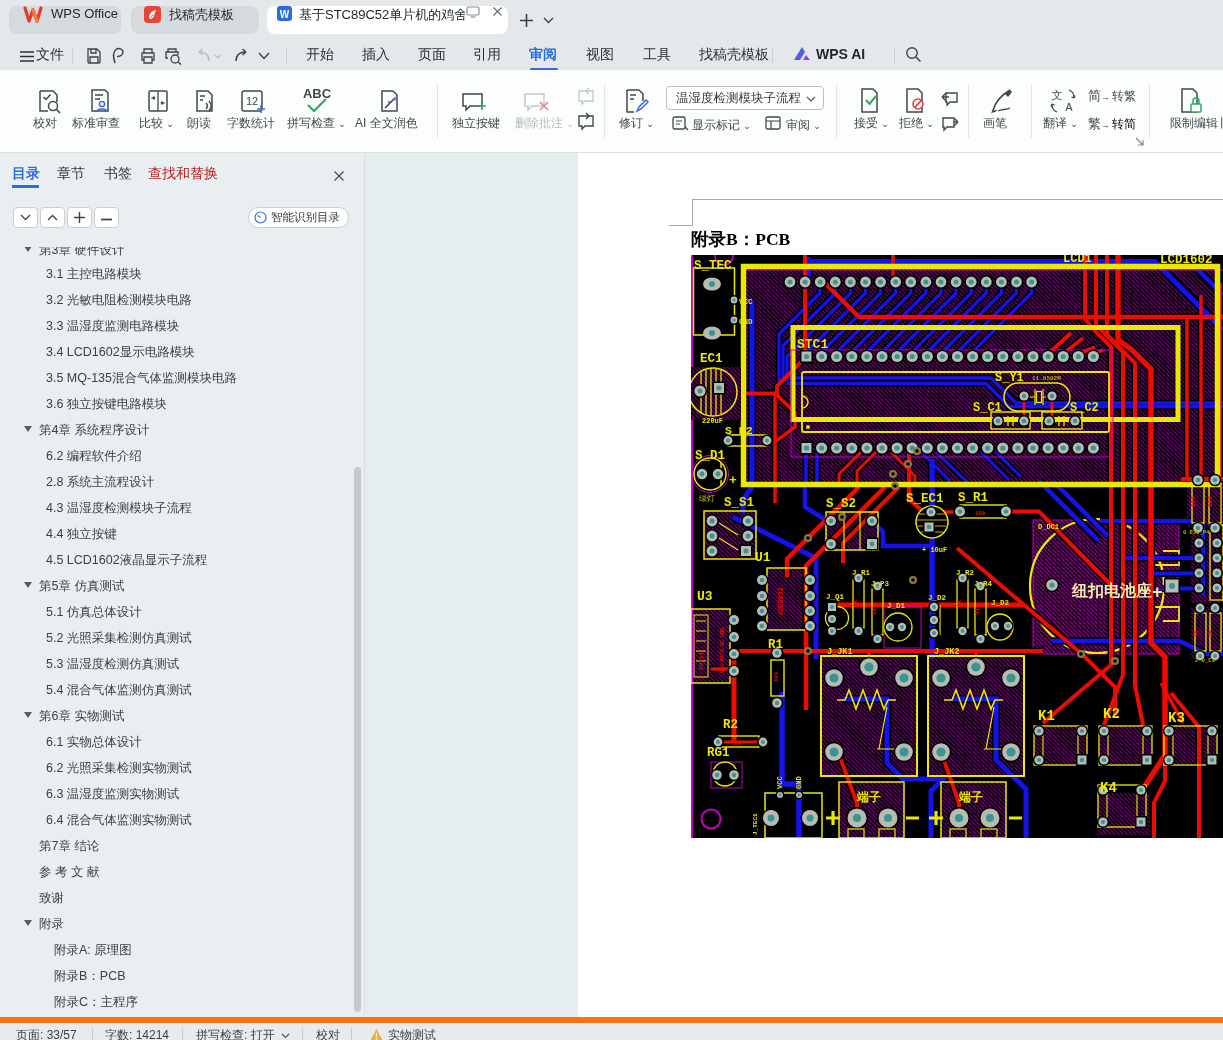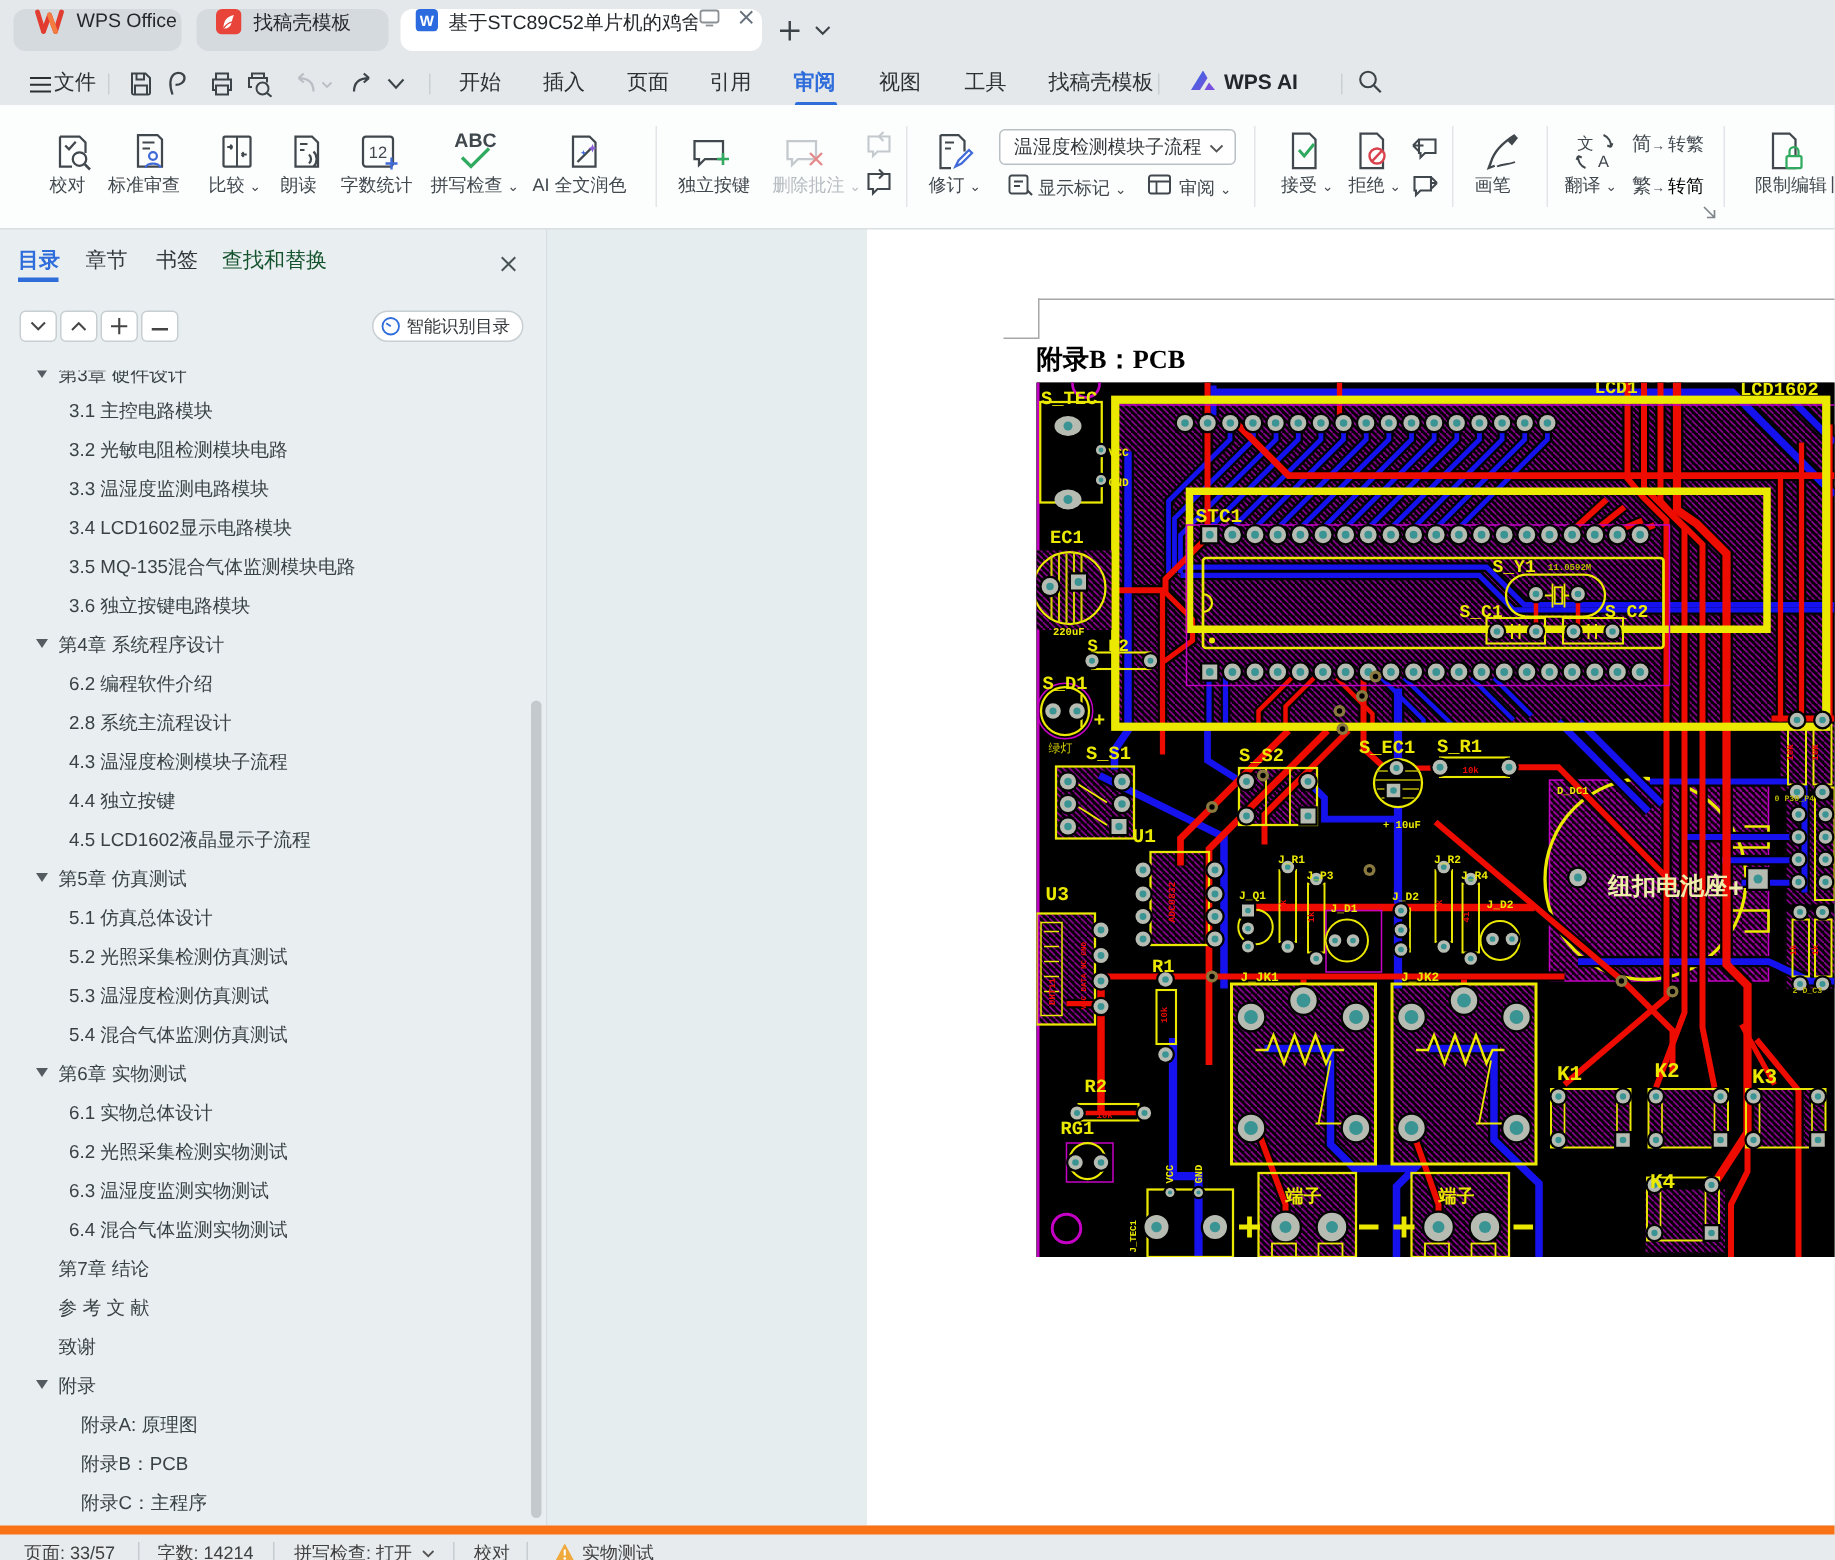--- a/index.html
+++ b/index.html
@@ -294,21 +294,21 @@
 
 <div class="ab" id="sidebar"></div>
 <div class="ab" id="docbg"></div>
 <div class="ab" id="page"></div>
 <div class="ab" style="left:0;top:152px;width:1223px;height:1px;background:#dadfe2"></div>
 
 <div class="ab" style="left:12px;top:165px;font-size:14px;color:#2f6ddb;font-weight:bold">目录</div>
 <div class="ab" style="left:12px;top:185px;width:27px;height:2.5px;background:#2f6ddb"></div>
 <div class="ab" style="left:57px;top:165px;font-size:14px;color:#33383c">章节</div>
 <div class="ab" style="left:104px;top:165px;font-size:14px;color:#33383c">书签</div>
-<div class="ab" style="left:148px;top:165px;font-size:14px;color:#14532d">查找和替换</div>
+<div class="ab" style="left:148px;top:165px;font-size:14px;color:#b91c1c">查找和替换</div>
 <svg class="ab ic" style="left:333px;top:170px" width="12" height="12" viewBox="0 0 12 12">
     <path d="M1.5 1.5 L10.5 10.5 M10.5 1.5 L1.5 10.5" stroke="#4a5258" stroke-width="1.3"></path>
   </svg>
 
 <div class="navbtn" style="left:13px"><svg width="11" height="7" viewBox="0 0 11 7" style="margin-top:6px">
       <path d="M1 1 L5.5 5.5 L10 1" stroke="#444" stroke-width="1.3" fill="none"></path>
     </svg></div>
 <div class="navbtn" style="left:40px"><svg width="11" height="7" viewBox="0 0 11 7" style="margin-top:6px">
       <path d="M1 6 L5.5 1.5 L10 6" stroke="#444" stroke-width="1.3" fill="none"></path>
     </svg></div>

